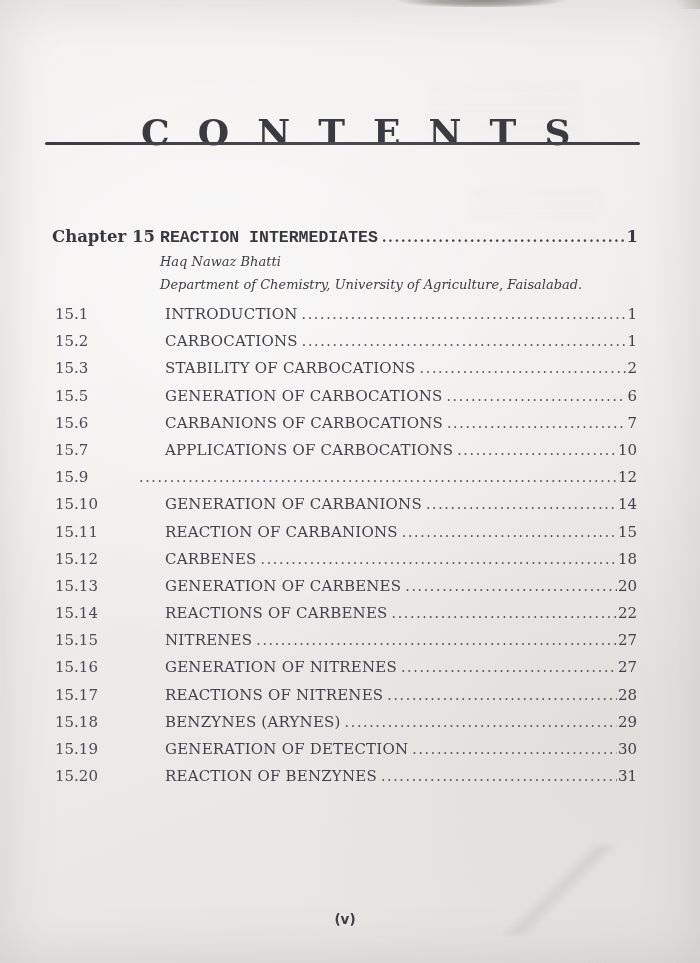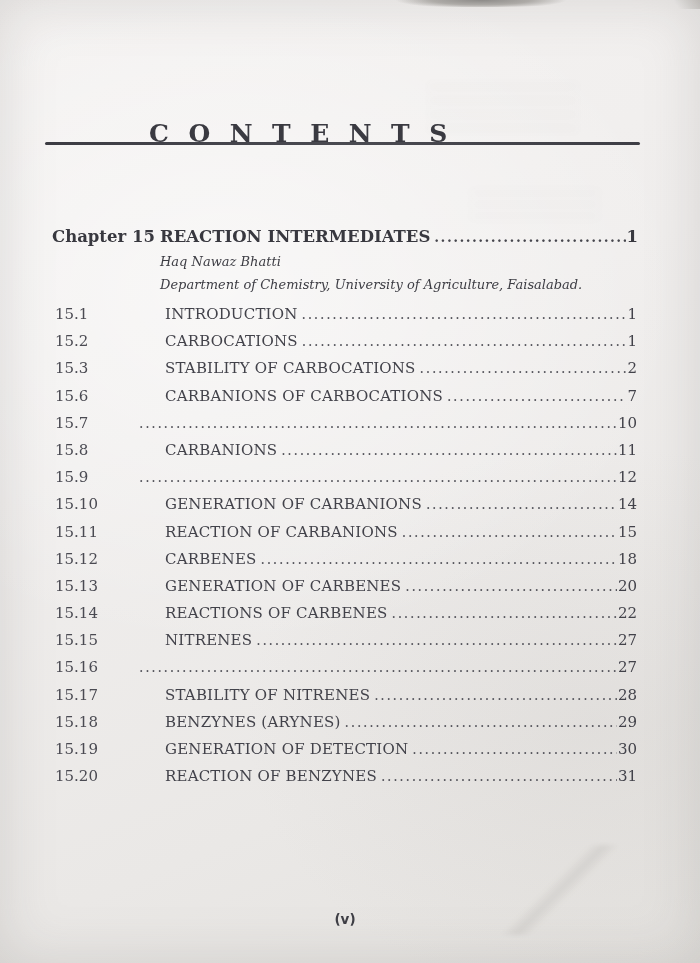--- a/index.html
+++ b/index.html
@@ -46,22 +46,22 @@
   }
   .ghost-3 {
     top: 845px; left: 470px; width: 180px; height: 90px;
     background: linear-gradient(135deg, transparent 44%, rgba(140,137,132,0.35) 50%, transparent 56%);
     filter: blur(2px); opacity: 0.45;
   }
 
   .title {
     position: absolute;
     top: 103px; left: 133px;
-    margin: 16px;
-    font-size: 25px;
+    margin: 8px;
+    font-size: 36px;
     font-weight: 600;
     letter-spacing: 0.78em;
     color: #3a3a41;
     white-space: nowrap;
   }
   .rule {
     position: absolute;
     top: 142px; left: 45px;
     width: 595px; height: 3px;
     background: linear-gradient(90deg, #3c3c43 0%, #4a4a51 50%, #3e3e45 100%);
@@ -71,21 +71,21 @@
   .chapter {
     position: absolute;
     top: 227px; left: 52px; right: 62px;
     display: flex;
     align-items: baseline;
     font-weight: bold;
     font-size: 16.5px;
     color: #38383f;
   }
   .ch-label { flex: none; width: 108px; }
-  .ch-title { flex: none; white-space: nowrap; }
+  .ch-title { flex: none; white-space: nowrap; font-family: Liberation Mono, monospace; }
 
   .author, .affiliation {
     position: absolute;
     left: 160px;
     font-style: italic;
     font-size: 13px;
     color: #3d3d44;
     white-space: nowrap;
   }
   .author { top: 254px; }
@@ -170,40 +170,41 @@
   </div>
 
   <div class="entry">
     <span class="e-num">15.3</span>
     <span class="e-title">STABILITY OF CARBOCATIONS</span>
     <span class="leader"></span>
     <span class="e-page">2</span>
   </div>
 
 
+  <div class="entry">
+    <span class="e-num">15.5</span>
+    <span class="e-title">GENERATION OF CARBOCATIONS</span>
+    <span class="leader"></span>
+    <span class="e-page">6</span>
+  </div>
 
   <div class="entry">
     <span class="e-num">15.6</span>
     <span class="e-title">CARBANIONS OF CARBOCATIONS</span>
     <span class="leader"></span>
     <span class="e-page">7</span>
   </div>
 
   <div class="entry">
     <span class="e-num">15.7</span>
+    <span class="e-title">APPLICATIONS OF CARBOCATIONS</span>
     <span class="leader"></span>
     <span class="e-page">10</span>
   </div>
 
-  <div class="entry">
-    <span class="e-num">15.8</span>
-    <span class="e-title">CARBANIONS</span>
-    <span class="leader"></span>
-    <span class="e-page">11</span>
-  </div>
 
   <div class="entry">
     <span class="e-num">15.9</span>
     <span class="leader"></span>
     <span class="e-page">12</span>
   </div>
 
   <div class="entry">
     <span class="e-num">15.10</span>
     <span class="e-title">GENERATION OF CARBANIONS</span>
@@ -241,27 +242,28 @@
 
   <div class="entry">
     <span class="e-num">15.15</span>
     <span class="e-title">NITRENES</span>
     <span class="leader"></span>
     <span class="e-page">27</span>
   </div>
 
   <div class="entry">
     <span class="e-num">15.16</span>
+    <span class="e-title">GENERATION OF NITRENES</span>
     <span class="leader"></span>
     <span class="e-page">27</span>
   </div>
 
   <div class="entry">
     <span class="e-num">15.17</span>
-    <span class="e-title">STABILITY OF NITRENES</span>
+    <span class="e-title">REACTIONS OF NITRENES</span>
     <span class="leader"></span>
     <span class="e-page">28</span>
   </div>
 
   <div class="entry">
     <span class="e-num">15.18</span>
     <span class="e-title">BENZYNES (ARYNES)</span>
     <span class="leader"></span>
     <span class="e-page">29</span>
   </div>

